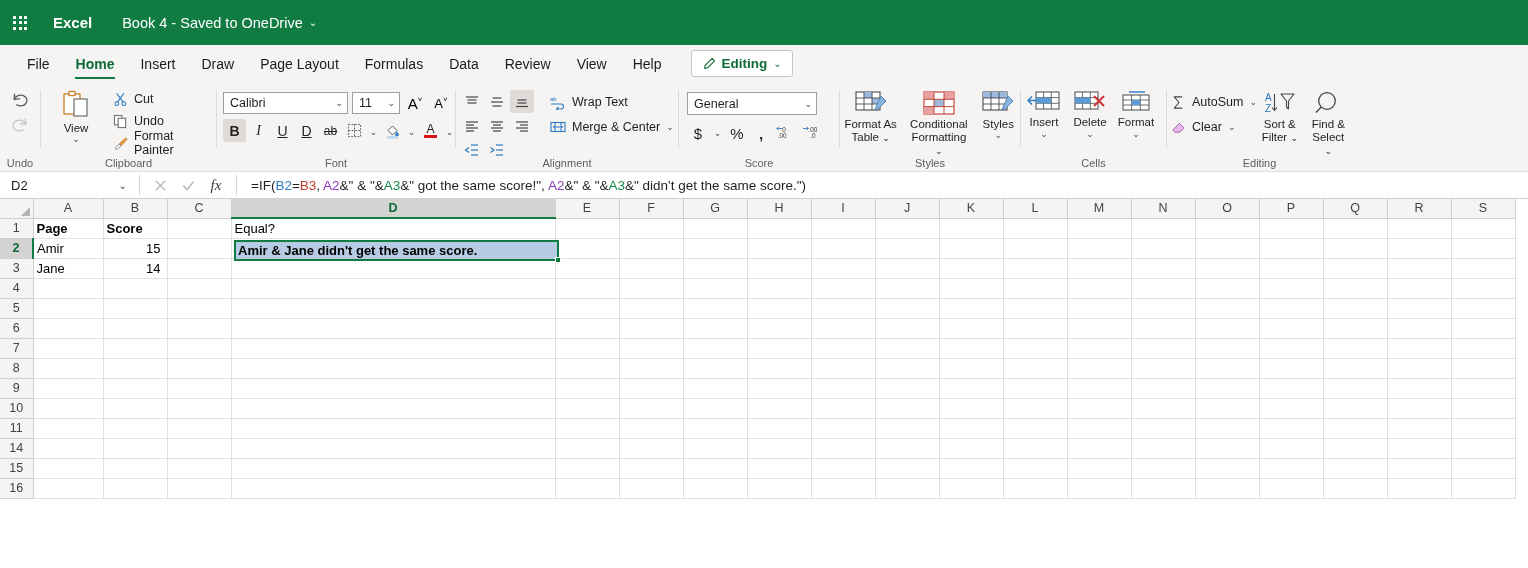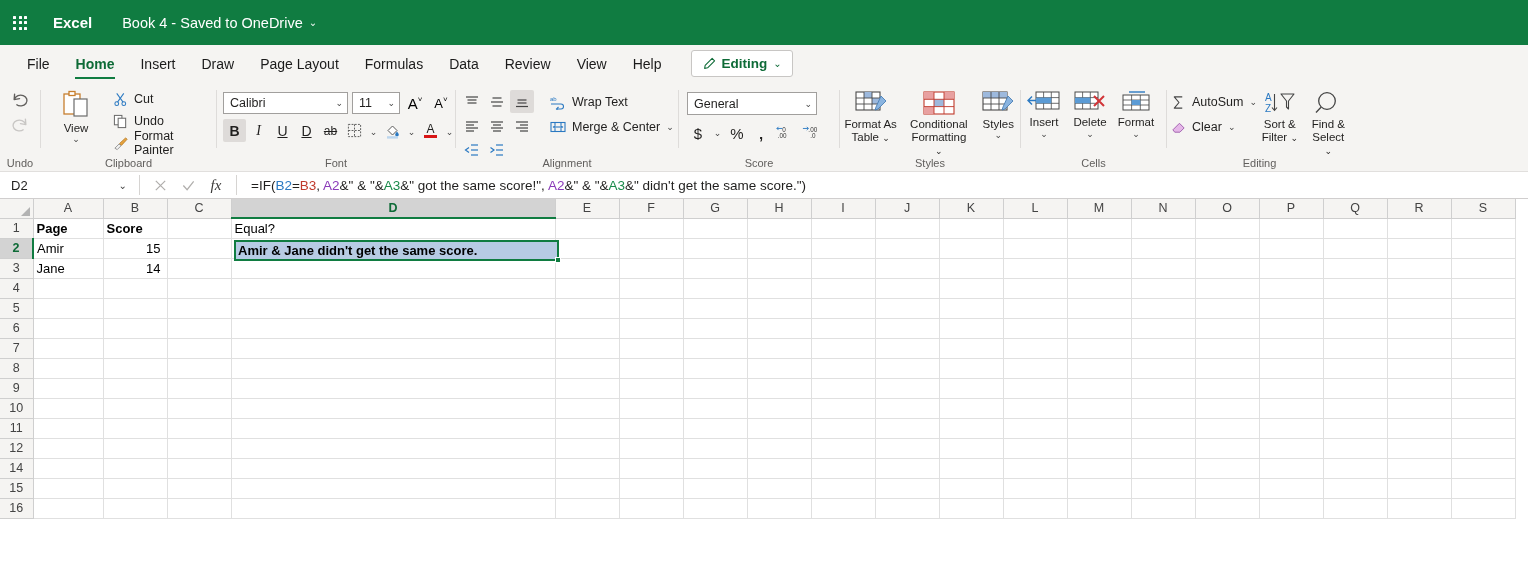--- a/index.html
+++ b/index.html
@@ -1132,42 +1132,20 @@
           <td class="cell" style="width: 64px;"></td>
           <td class="cell" style="width: 64px;"></td>
           <td class="cell" style="width: 64px;"></td>
           <td class="cell" style="width: 64px;"></td>
           <td class="cell" style="width: 64px;"></td>
           <td class="cell" style="width: 64px;"></td>
           <td class="cell" style="width: 64px;"></td>
           <td class="cell" style="width: 64px;"></td>
         </tr>
         <tr>
-          <td class="rowhead"><span>12</span></td>
-          <td class="cell" style="width: 70px;"></td>
-          <td class="cell" style="width: 64px;"></td>
-          <td class="cell" style="width: 64px;"></td>
-          <td class="cell" style="width: 324px;"></td>
-          <td class="cell" style="width: 64px;"></td>
-          <td class="cell" style="width: 64px;"></td>
-          <td class="cell" style="width: 64px;"></td>
-          <td class="cell" style="width: 64px;"></td>
-          <td class="cell" style="width: 64px;"></td>
-          <td class="cell" style="width: 64px;"></td>
-          <td class="cell" style="width: 64px;"></td>
-          <td class="cell" style="width: 64px;"></td>
-          <td class="cell" style="width: 64px;"></td>
-          <td class="cell" style="width: 64px;"></td>
-          <td class="cell" style="width: 64px;"></td>
-          <td class="cell" style="width: 64px;"></td>
-          <td class="cell" style="width: 64px;"></td>
-          <td class="cell" style="width: 64px;"></td>
-          <td class="cell" style="width: 64px;"></td>
-        </tr>
-        <tr>
           <td class="rowhead"><span>14</span></td>
           <td class="cell" style="width: 70px;"></td>
           <td class="cell" style="width: 64px;"></td>
           <td class="cell" style="width: 64px;"></td>
           <td class="cell" style="width: 324px;"></td>
           <td class="cell" style="width: 64px;"></td>
           <td class="cell" style="width: 64px;"></td>
           <td class="cell" style="width: 64px;"></td>
           <td class="cell" style="width: 64px;"></td>
           <td class="cell" style="width: 64px;"></td>

